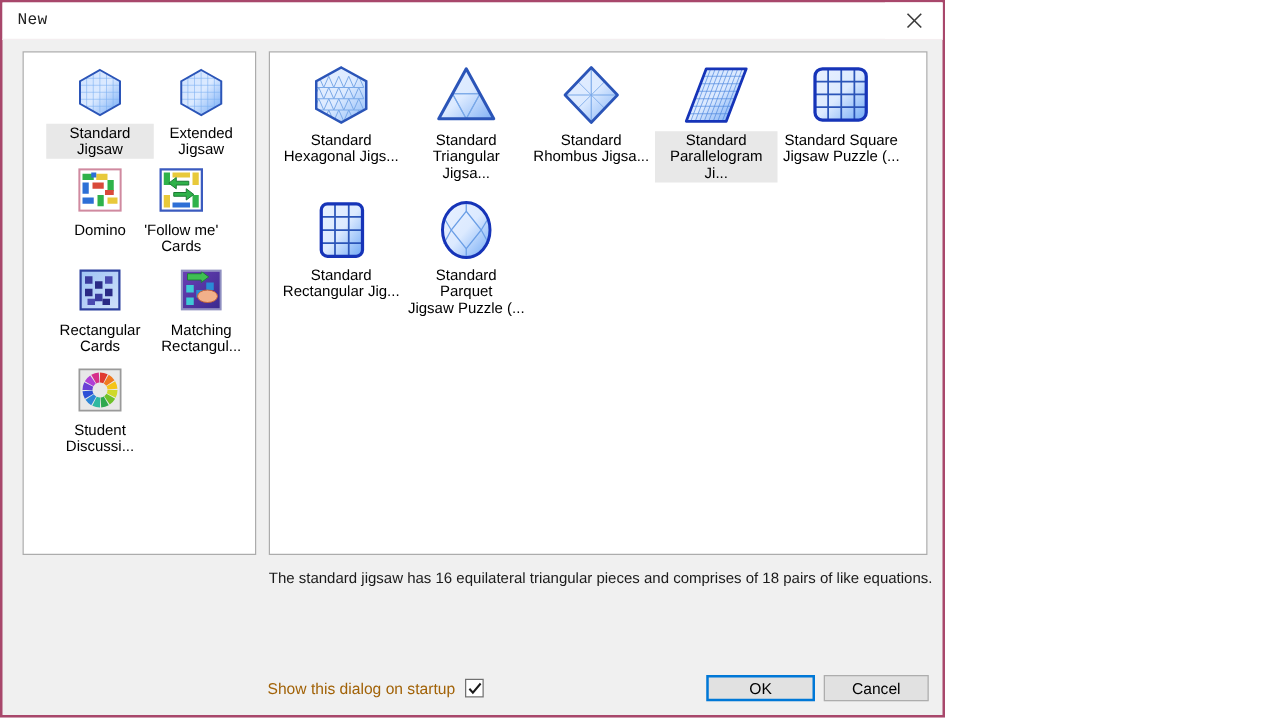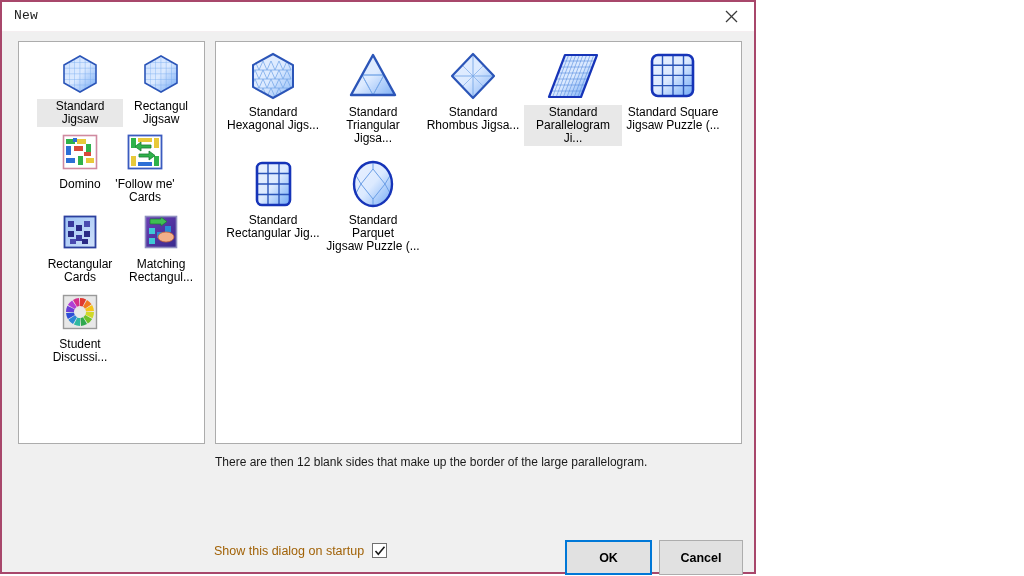--- a/index.html
+++ b/index.html
@@ -76,28 +76,27 @@
     display:flex;align-items:center;
   }
   #startup-label{font-size:12.5px;color:#a16207;margin-right:8px;}
   .checkbox{
     width:15px;height:15px;border:1px solid #707070;background:#fff;
     display:flex;align-items:center;justify-content:center;
     box-sizing:border-box;
   }
   .btn{
     position:absolute;
-    height:35px;
+    height:21px;
     background:#e1e1e1;
     border:1px solid #adadad;
     box-sizing:border-box;
     display:flex;align-items:center;justify-content:center;
     font-size:12.5px;color:#000;
     cursor:default;
-    font-weight:bold;
   }
   #ok-btn{left:563px;top:538px;width:87px;border:2px solid #0078d7;background:#e1e1e1;}
   #cancel-btn{left:657px;top:538px;width:84px;}
 </style>
 </head>
 <body>
 
 <div id="dialog">
 
   <div id="titlebar">
@@ -169,21 +168,21 @@
                 <line x1="3" y1="8.6" x2="37" y2="8.6" stroke="#7fb0f0" stroke-width="0.6" opacity="0.8"></line>
                 <line x1="3" y1="14.2" x2="37" y2="14.2" stroke="#7fb0f0" stroke-width="0.6" opacity="0.8"></line>
                 <line x1="3" y1="19.799999999999997" x2="37" y2="19.799999999999997" stroke="#7fb0f0" stroke-width="0.6" opacity="0.8"></line>
                 <line x1="3" y1="25.4" x2="37" y2="25.4" stroke="#7fb0f0" stroke-width="0.6" opacity="0.8"></line>
                 <line x1="3" y1="31" x2="37" y2="31" stroke="#7fb0f0" stroke-width="0.6" opacity="0.8"></line>
               </g>
               <polygon points="20,2 36,11 36,29 20,38 4,29 4,11" fill="none" stroke="#2b55b8" stroke-width="1.6"></polygon>
             </svg>
           </div>
           <div class="lbl">
-            <div>Rectangul</div>
+            <div>Extended</div>
             <div>Jigsaw</div>
           </div>
         </div>
         <div class="item" style="left: 18px; top: 88px;">
           <div class="ico">
             <svg width="40" height="40" viewBox="0 0 40 40">
               <rect x="4" y="4" width="32" height="32" fill="#ffffff"></rect>
               <rect x="6" y="7" width="9" height="5" fill="#2fb24a"></rect>
               <rect x="17" y="7" width="9" height="5" fill="#e8c93a"></rect>
               <rect x="6" y="14" width="5" height="9" fill="#2d6fd6"></rect>
@@ -510,21 +509,21 @@
           </div>
           <div class="lbl">
             <div>Standard Parquet</div>
             <div>Jigsaw Puzzle (...</div>
           </div>
         </div>
       </div>
   </div>
 
   <div id="desc">
-    <div>There are then 12 blank sides that make up the border of the large parallelogram.</div>
+    <div>The standard jigsaw has 16 equilateral triangular pieces and comprises of 18 pairs of like equations.</div>
   </div>
 
   <div id="startup-row">
     <span id="startup-label">Show this dialog on startup</span>
     <span class="checkbox">
       <svg width="12" height="12" viewBox="0 0 12 12">
         <polyline points="1.5,6 4.3,9.2 10.5,1.8" fill="none" stroke="#1a1a1a" stroke-width="1.6"></polyline>
       </svg>
     </span>
   </div>

